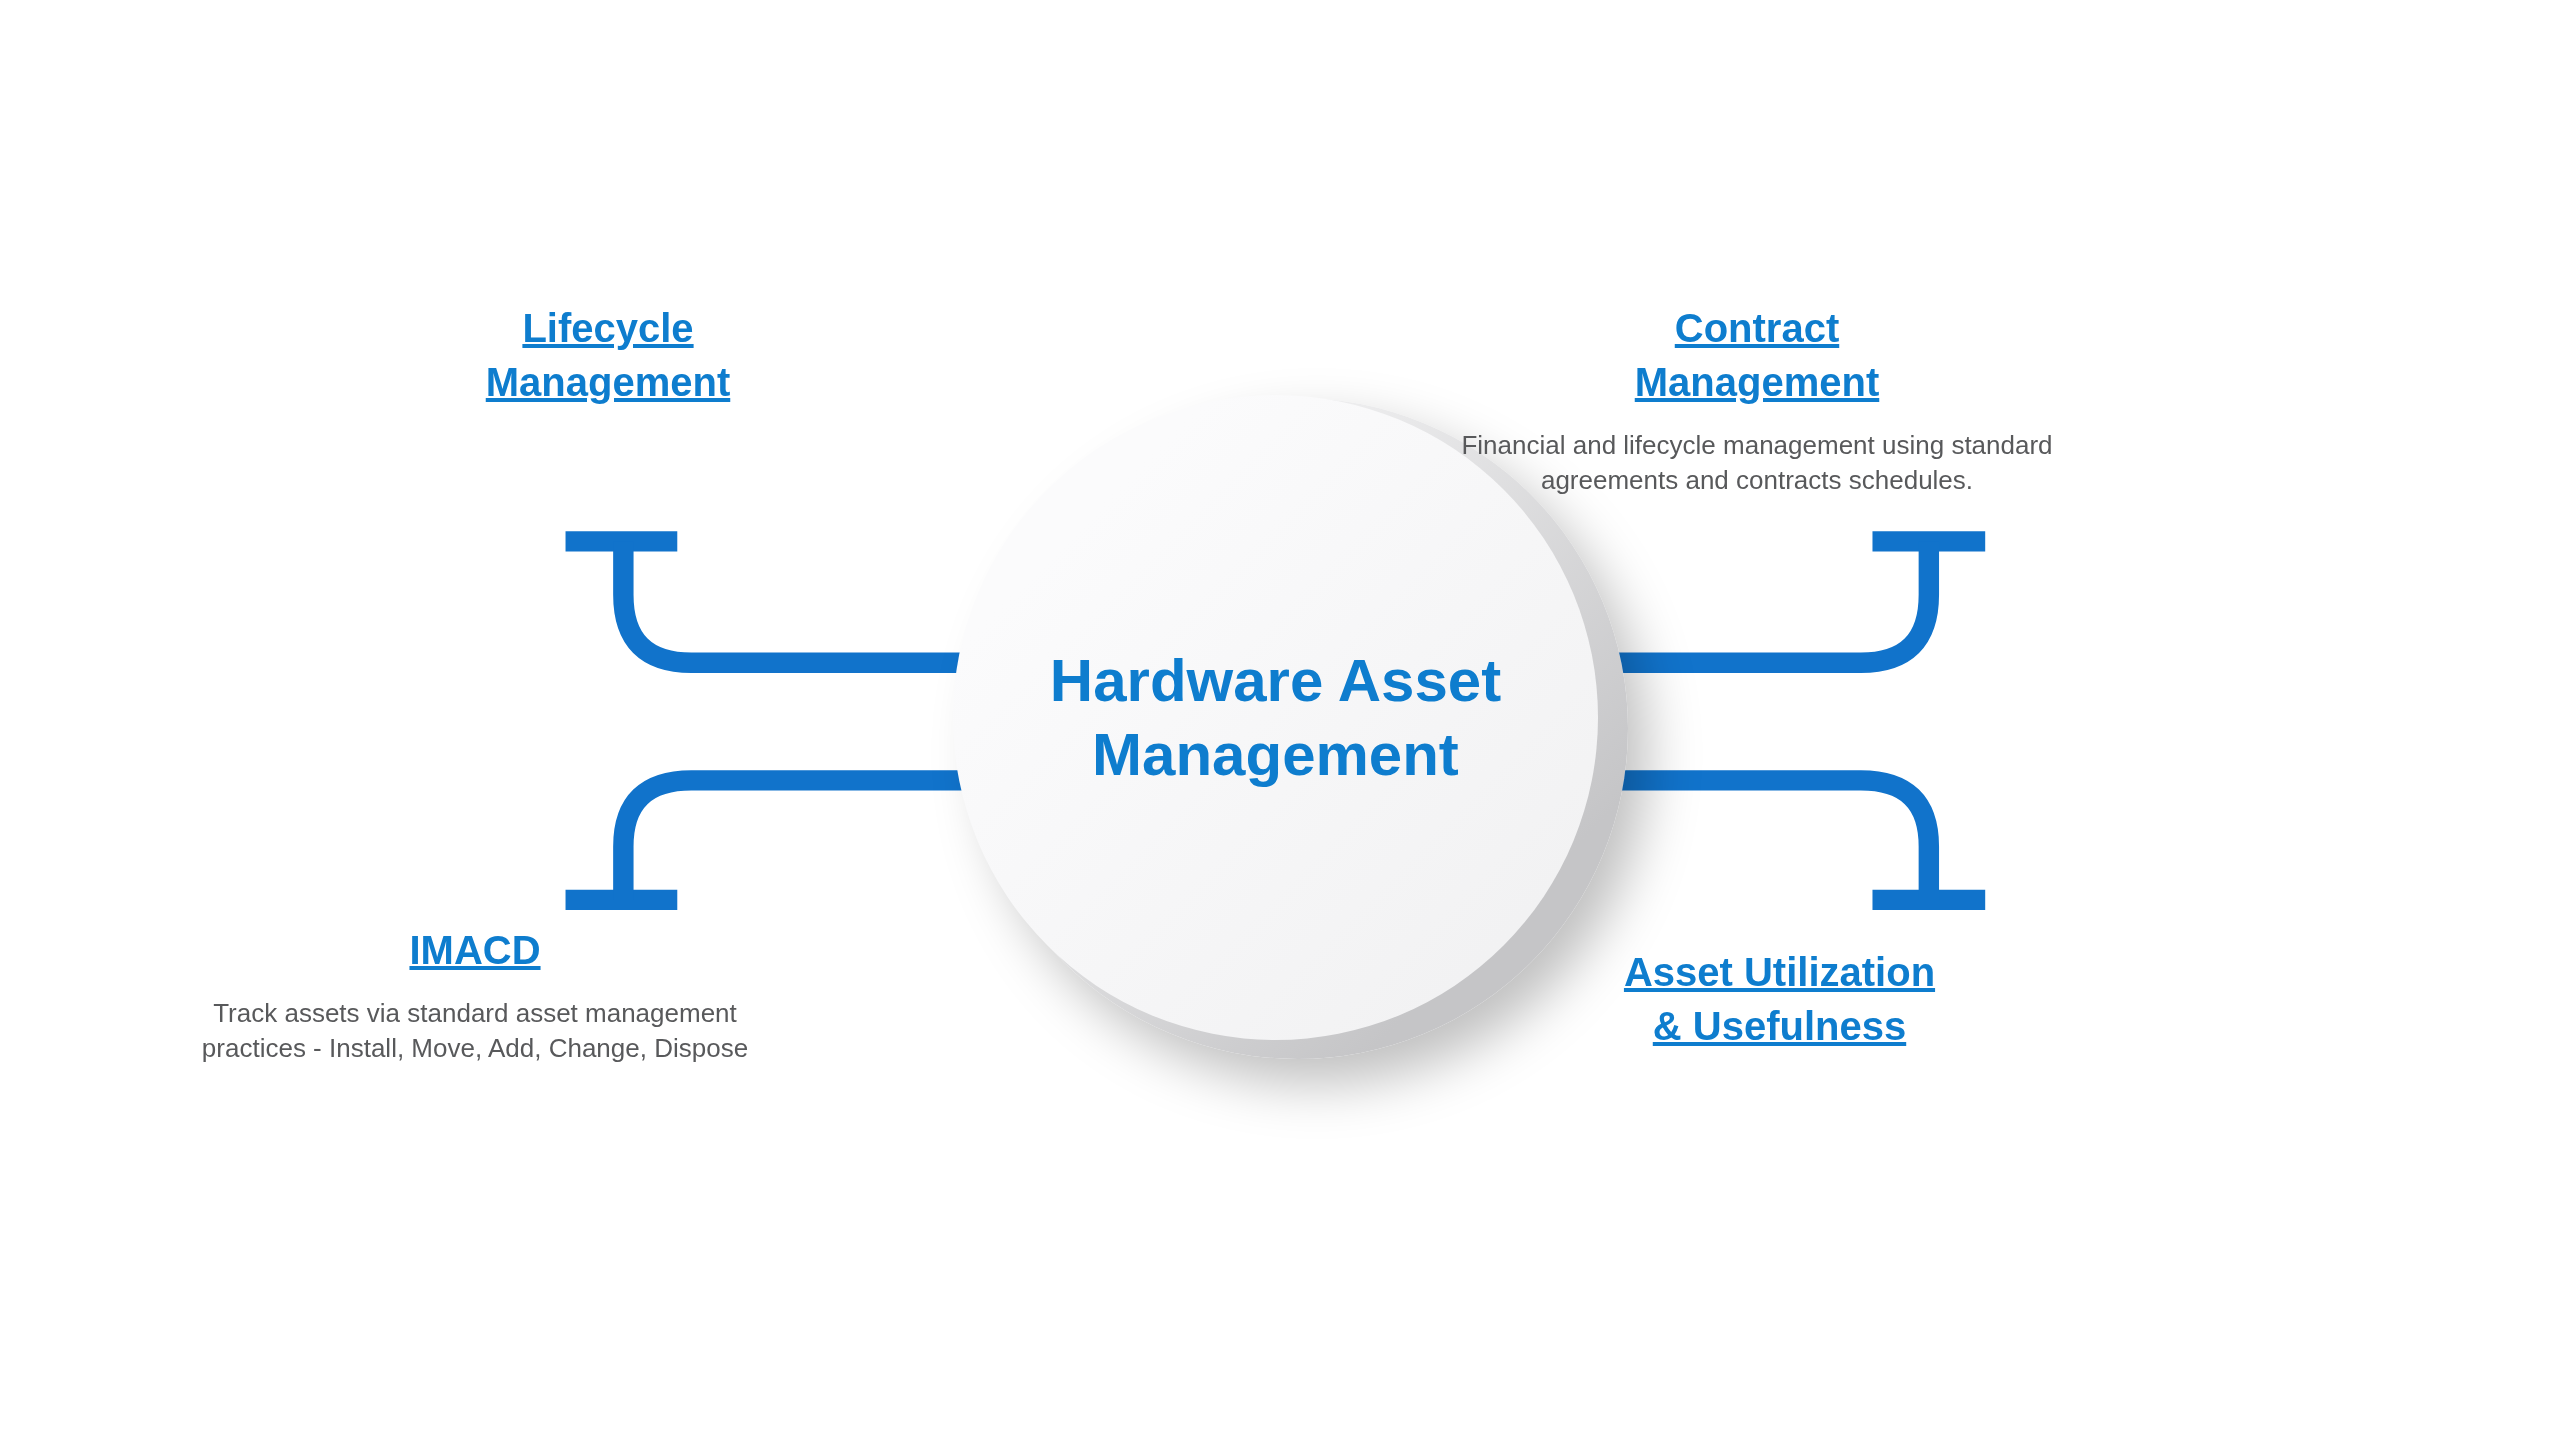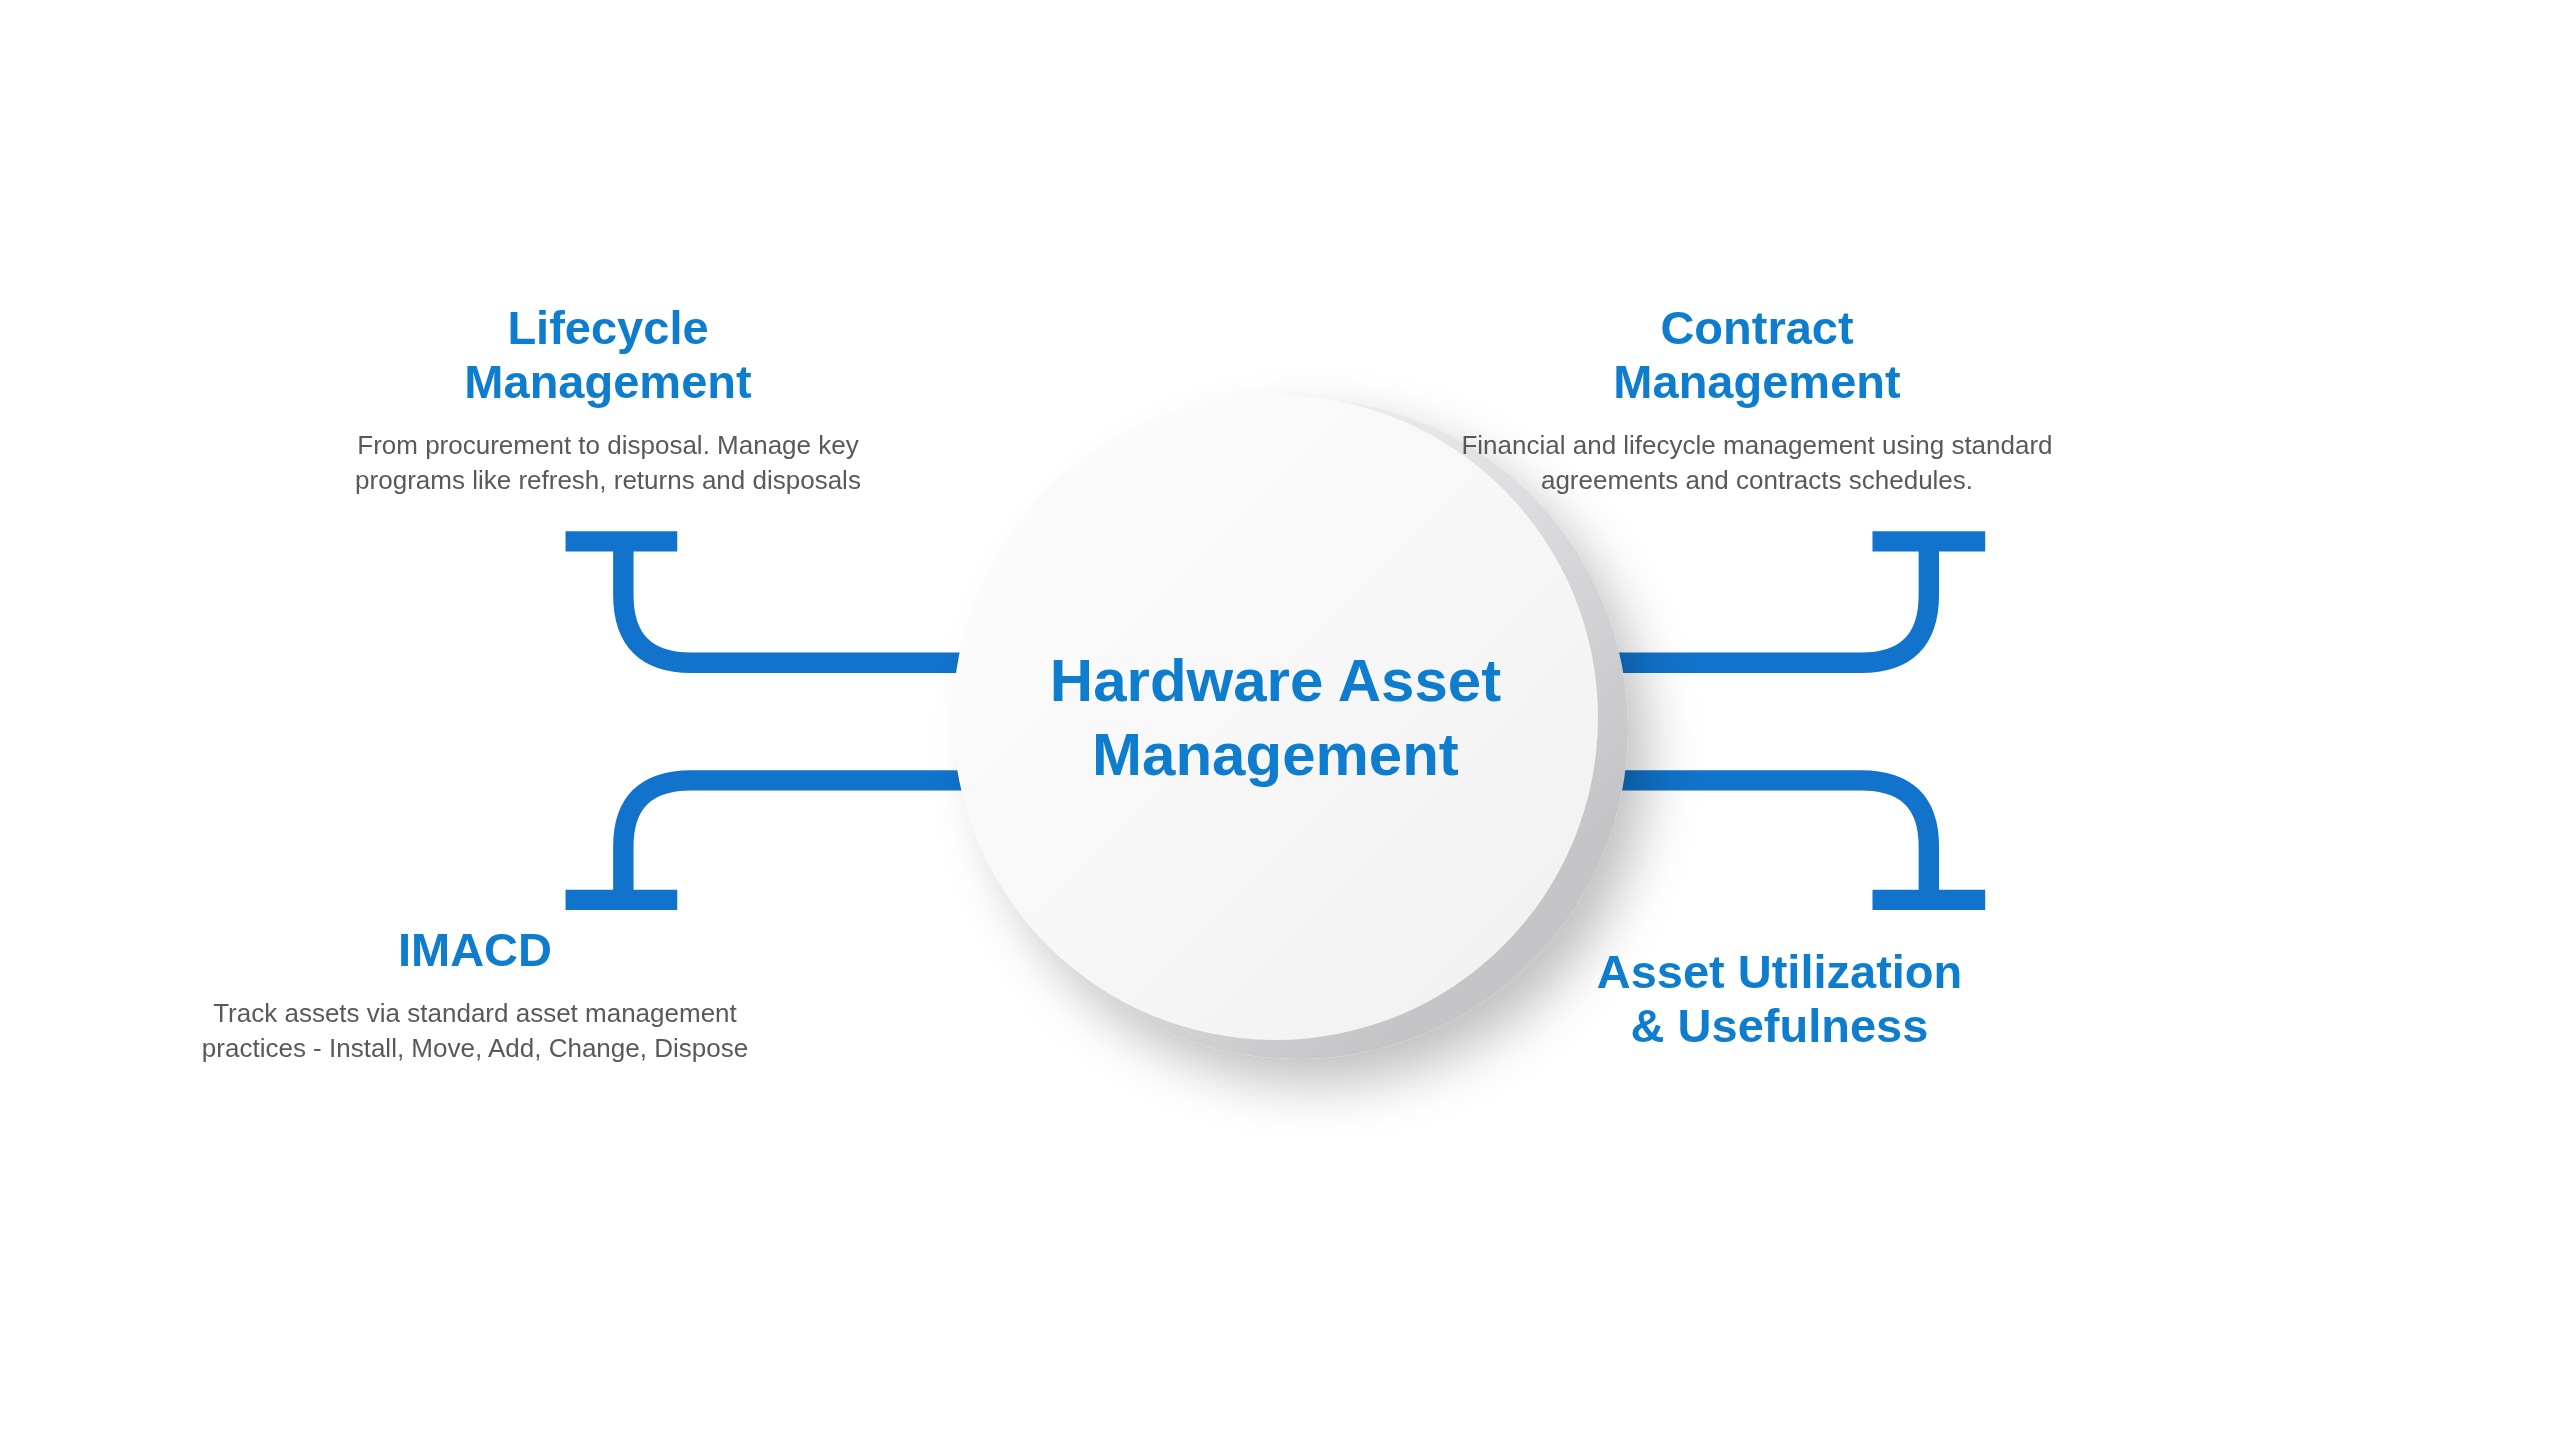--- a/index.html
+++ b/index.html
@@ -59,25 +59,26 @@
     font-weight: bold;
     color: var(--heading-blue, #0e7dce);
     white-space: pre-line;
     letter-spacing: 0px;
   }
   .section {
     position: absolute;
     text-align: center;
   }
   .section-title {
-    font-size: 47px;
+    font-size: 40px;
     line-height: 54px;
     font-weight: bold;
     color: var(--heading-blue, #0e7dce);
     white-space: pre-line;
+    text-decoration: underline;
   }
   .section-desc {
     margin-top: 19.4px;
     font-size: 26px;
     line-height: 35px;
     color: var(--body-gray, #58595b);
     white-space: pre-line;
   }
   .section-top-left     { left: 268px;  top: 301px; width: 680px; }
   .section-top-right    { left: 1388px; top: 301px; width: 738px; }
@@ -107,22 +108,20 @@
   <div class="hub-ring"></div>
 
   <div class="hub">
     <div class="hub-title">Hardware Asset
 Management</div>
   </div>
 
   <div class="section section-top-left">
     <div class="section-title">Lifecycle
 Management</div>
-    <div class="section-desc">From procurement to disposal. Manage key
-programs like refresh, returns and disposals</div>
   </div>
 
   <div class="section section-top-right">
     <div class="section-title">Contract
 Management</div>
     <div class="section-desc">Financial and lifecycle management using standard
 agreements and contracts schedules.</div>
   </div>
 
   <div class="section section-bottom-left">

